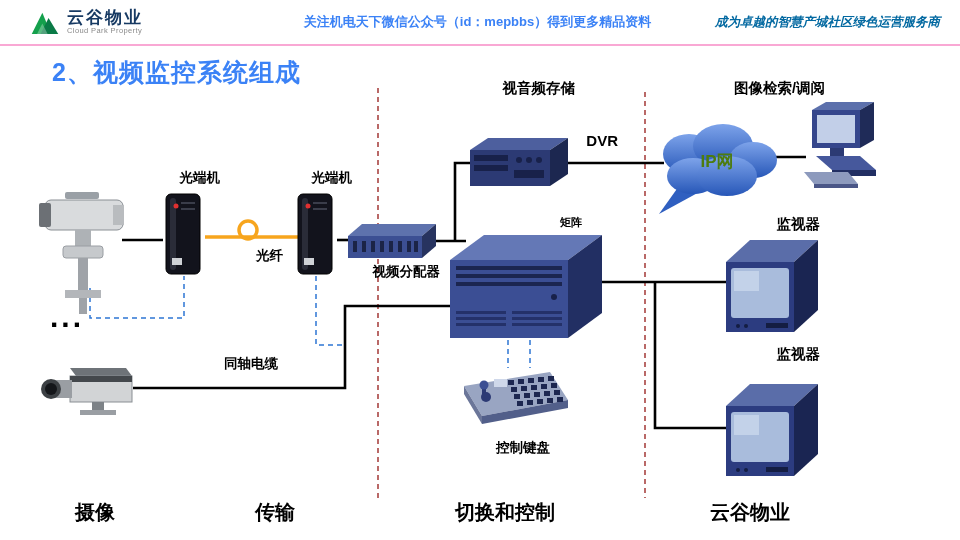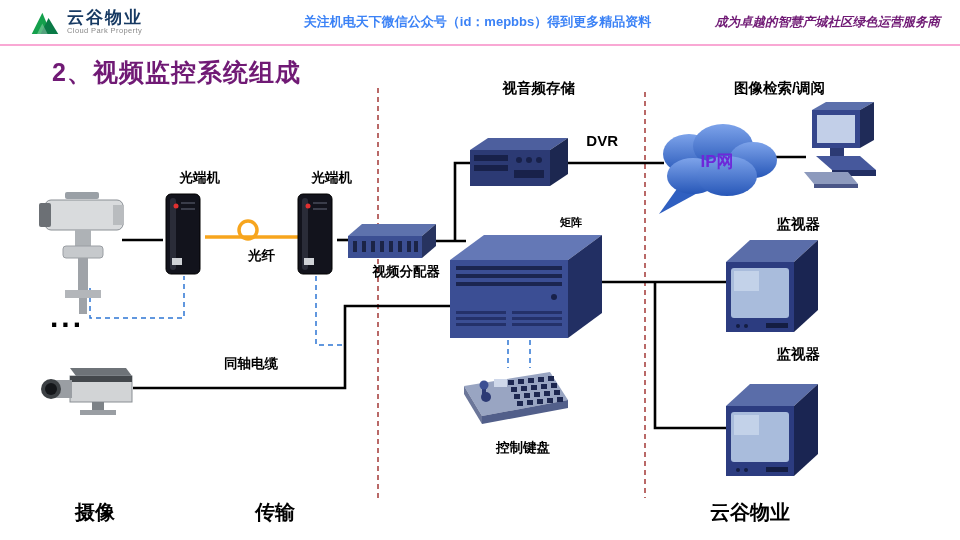--- a/index.html
+++ b/index.html
@@ -10,33 +10,33 @@
   
   .hdr { position:absolute; top:0; left:0; width:960px; height:46px;
          border-bottom:2px solid #f9a8d4; display:flex; align-items:center;
          padding:0 20px 0 30px; background:#ffffff; z-index:4; }
   .logo { display:flex; align-items:center; gap:7px; width:215px; }
   .logo-txt { display:flex; flex-direction:column; line-height:1.1; }
   .logo-title { font-size:17px; font-weight:bold; color:#173a63; letter-spacing:2px; }
   .logo-sub { font-size:7.5px; color:#8a8a8a; letter-spacing:0.4px; }
   .notice { flex:1; text-align:center; color:#3b82f6; font-size:13px; font-weight:bold; }
   .slogan { width:230px; text-align:right; font-family:"Liberation Serif", serif;
-            font-style:italic; font-weight:bold; font-size:12.5px; color:#701a75; }
+            font-style:italic; font-weight:bold; font-size:12.5px; color:#0369a1; }
 
   .title { position:absolute; left:52px; top:56px; font-size:25px; font-weight:bold;
-           color:#701a75; letter-spacing:1px; z-index:3; }
+           color:#3b82f6; letter-spacing:1px; z-index:3; }
 
   .lbl { position:absolute; font-weight:bold; color:#000; z-index:3; text-align:right;
          font-size:13.5px; line-height:1.2; }
 
   .wires { position:absolute; left:0; top:0; z-index:1; }
   .dev { position:absolute; z-index:2; }
   .dev svg { display:block; width:100%; height:100%; }
 
-  .cloud-label { position:absolute; z-index:3; color:#6d28d9; font-weight:bold;
+  .cloud-label { position:absolute; z-index:3; color:#4d7c0f; font-weight:bold;
                  font-size:17px; text-align:center; }
   .ellipsis { position:absolute; z-index:3; font-size:30px; font-weight:bold;
               letter-spacing:3px; color:#000; }
   .section-lbl { font-size:20px; }
 </style>
 </head>
 <body>
 
 <div class="slide">
 
@@ -123,21 +123,21 @@
     <svg viewBox="0 0 42 84">
       <rect x="3" y="2" width="34" height="80" rx="5" fill="#12131c" stroke="#000"></rect>
       <rect x="7" y="6" width="6" height="72" rx="3" fill="#2a2c38"></rect>
       <circle cx="13" cy="14" r="2.5" fill="#e03030"></circle>
       <rect x="18" y="10" width="14" height="2" fill="#3a3d4a"></rect>
       <rect x="18" y="16" width="14" height="2" fill="#3a3d4a"></rect>
       <rect x="9" y="66" width="10" height="7" fill="#cfd2d6"></rect>
     </svg>
   </div>
 
-  <div class="lbl" style="left:215px; top:248px; width:60px;">光纤</div>
+  <div class="lbl" style="left:223px; top:248px; width:60px;">光纤</div>
 
   <div class="lbl" style="left:282px; top:170px; width:70px;">光端机</div>
   <div class="dev" style="left:295px; top:192px; width:42px; height:84px;">
     <svg viewBox="0 0 42 84">
       <rect x="3" y="2" width="34" height="80" rx="5" fill="#12131c" stroke="#000"></rect>
       <rect x="7" y="6" width="6" height="72" rx="3" fill="#2a2c38"></rect>
       <circle cx="13" cy="14" r="2.5" fill="#e03030"></circle>
       <rect x="18" y="10" width="14" height="2" fill="#3a3d4a"></rect>
       <rect x="18" y="16" width="14" height="2" fill="#3a3d4a"></rect>
       <rect x="9" y="66" width="10" height="7" fill="#cfd2d6"></rect>
@@ -285,15 +285,16 @@
       <circle cx="36" cy="31" r="5" fill="#2c3a74"></circle>
       <rect x="44" y="13" width="13" height="8" fill="#cfd8ea"></rect>
     </svg>
   </div>
   <div class="lbl" style="left:470px; top:440px; width:80px;">控制键盘</div>
 
   <div class="lbl" style="left:198px; top:356px; width:80px;">同轴电缆</div>
 
   <div class="lbl section-lbl" style="left:55px; top:500px; width:60px;">摄像</div>
   <div class="lbl section-lbl" style="left:235px; top:500px; width:60px;">传输</div>
+  <div class="lbl section-lbl" style="left:445px; top:500px; width:110px;">切换和控制</div>
   <div class="lbl section-lbl" style="left:710px; top:500px; width:80px;">云谷物业</div>
 
 </div>
 
 </body></html>

